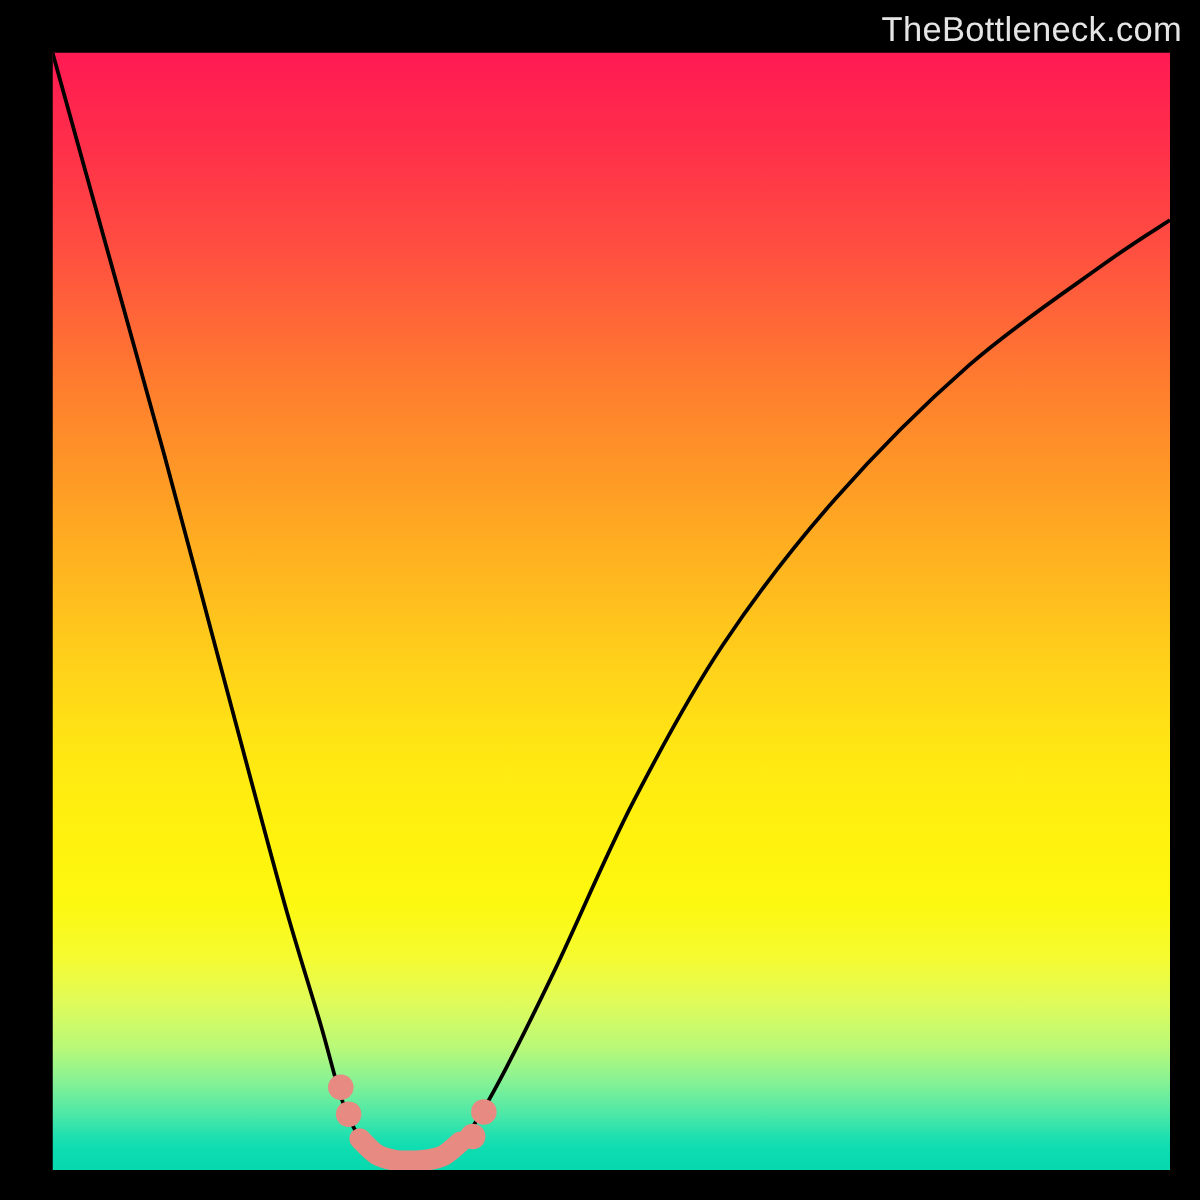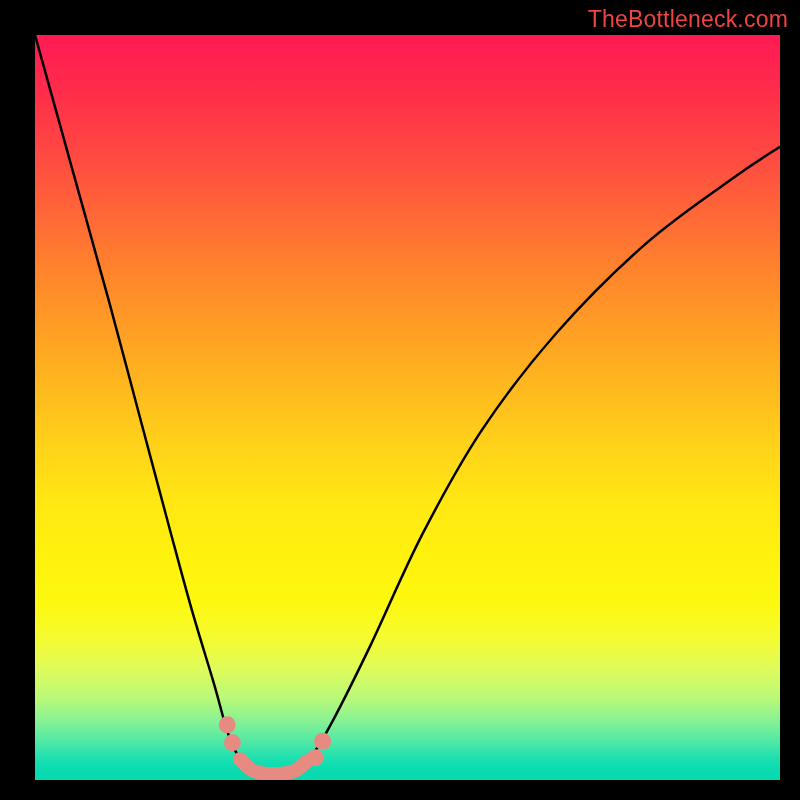--- a/index.html
+++ b/index.html
@@ -55,21 +55,21 @@
   .curve-svg {
     position: absolute;
     inset: 0;
     width: 745px;
     height: 745px;
   }
   .watermark {
     position: absolute;
     top: 6px;
     right: 12px;
-    color: #ef4444;
+    color: #e5e5e5;
     font-size: 23px;
     font-weight: 500;
     letter-spacing: 0.2px;
     user-select: none;
   }
 </style>
 </head>
 <body>
 
 <div class="frame">

